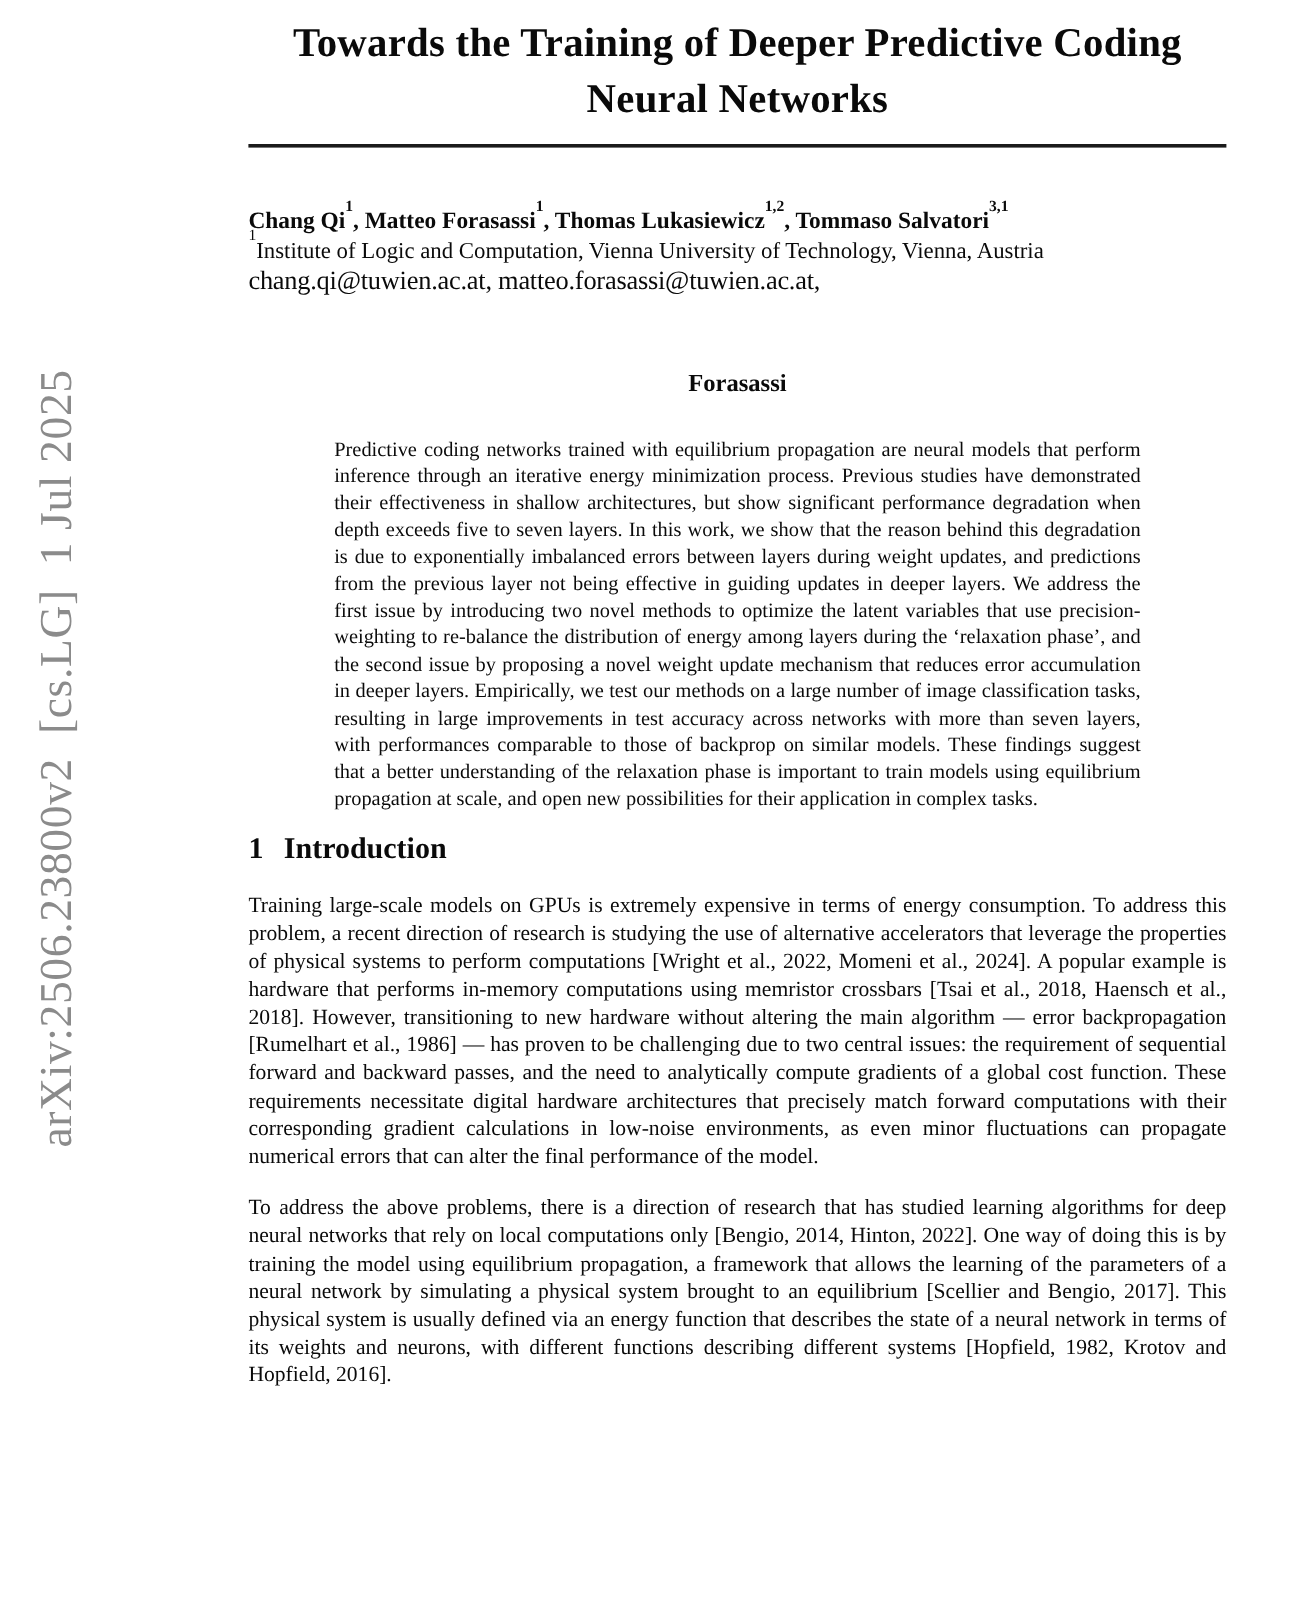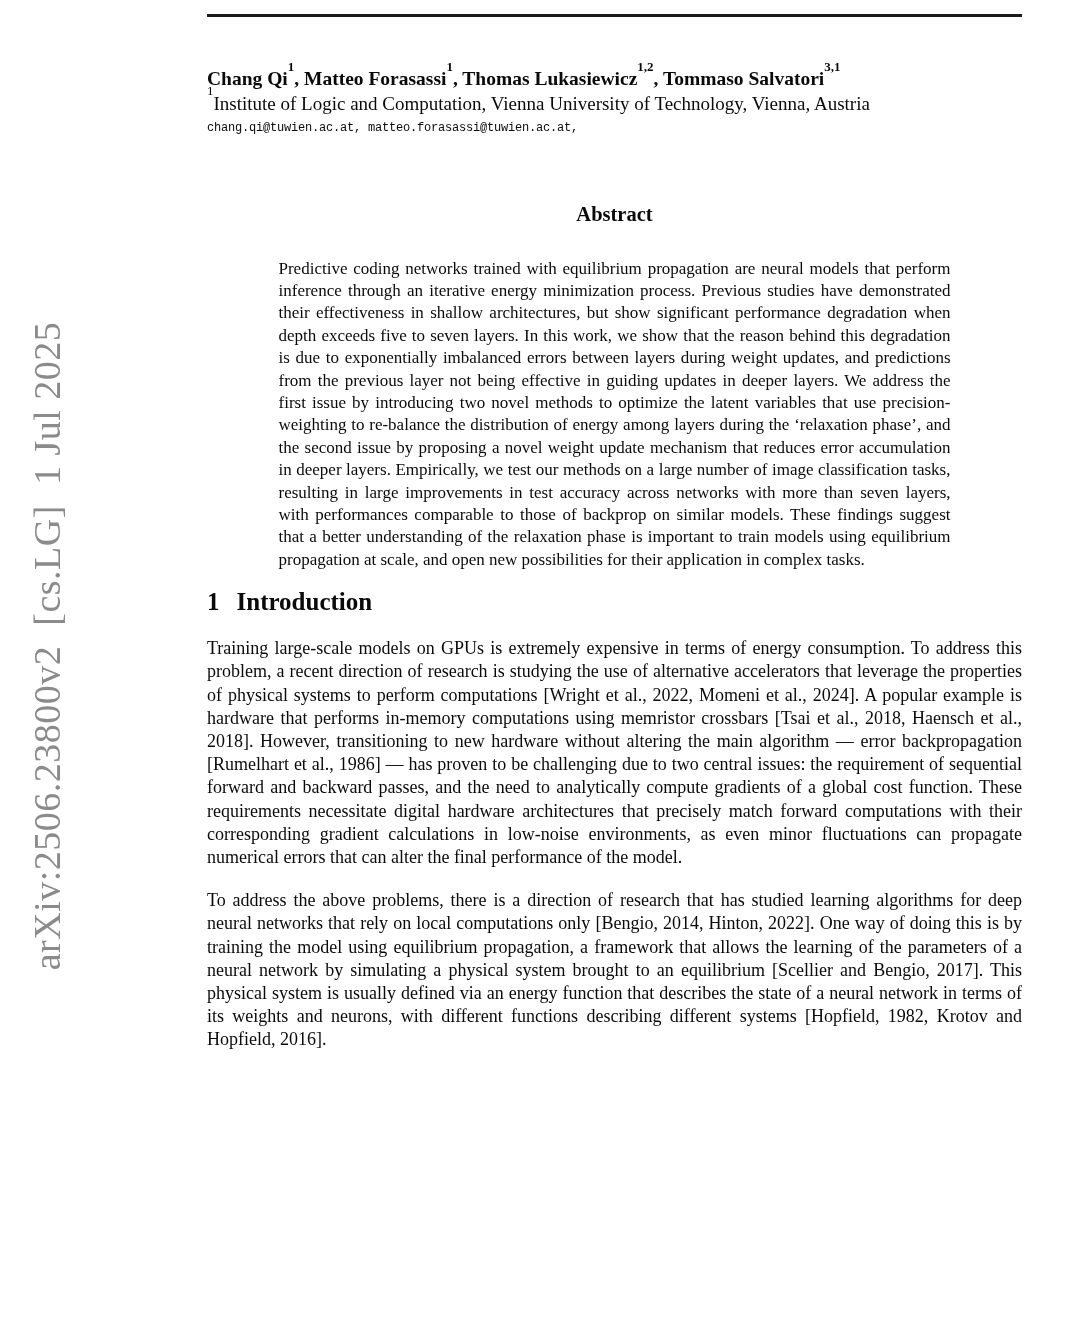--- a/index.html
+++ b/index.html
@@ -59,22 +59,22 @@
   }
   sup.sa {
     font-size: 13px;
     position: relative;
     top: -7px;
     line-height: 0;
   }
   .affil { font-size: 19px; }
   .affil .gap3 { margin-left: 30px; }
   .emails {
-    font-family: Liberation Mono, monospace;
-    font-size: 12px;
+    font-family: Liberation Serif, serif;
+    font-size: 22px;
     letter-spacing: -0.2px;
   }
 
   .abstract-heading {
     margin-top: 60px;
     text-align: center;
     font-size: 20.5px;
     font-weight: bold;
     line-height: 26px;
   }
@@ -103,34 +103,38 @@
 </style>
 </head>
 <body>
 
 <div class="page">
 
   <div class="watermark">arXiv:2506.23800v2  [cs.LG]  1 Jul 2025</div>
 
   <div class="content">
 
+    <div class="title">
+      <div>Towards the Training of Deeper Predictive Coding</div>
+      <div>Neural Networks</div>
+    </div>
 
     <hr class="rule">
 
     <div class="authors-block">
 
       <div class="author-line"><span class="author-name">Chang Qi</span><sup class="s">1</sup><span class="author-sep">, </span><span class="author-name">Matteo Forasassi</span><sup class="s">1</sup><span class="author-sep">, </span><span class="author-name">Thomas Lukasiewicz</span><sup class="s">1,2</sup><span class="author-sep">, </span><span class="author-name">Tommaso Salvatori</span><sup class="s">3,1</sup></div>
 
       <div class="affil"><sup class="sa">1</sup><span>Institute of Logic and Computation, Vienna University of Technology, Vienna, Austria</span></div>
 
 
       <div class="emails">chang.qi@tuwien.ac.at, matteo.forasassi@tuwien.ac.at,</div>
     </div>
 
-    <div class="abstract-heading">Abstract</div>
+    <div class="abstract-heading">Forasassi</div>
 
     <div class="abstract-body">Predictive coding networks trained with equilibrium propagation are neural models that perform inference through an iterative energy minimization process. Previous studies have demonstrated their effectiveness in shallow architectures, but show significant performance degradation when depth exceeds five to seven layers. In this work, we show that the reason behind this degradation is due to exponentially imbalanced errors between layers during weight updates, and predictions from the previous layer not being effective in guiding updates in deeper layers. We address the first issue by introducing two novel methods to optimize the latent variables that use precision-weighting to re-balance the distribution of energy among layers during the ‘relaxation phase’, and the second issue by proposing a novel weight update mechanism that reduces error accumulation in deeper layers. Empirically, we test our methods on a large number of image classification tasks, resulting in large improvements in test accuracy across networks with more than seven layers, with performances comparable to those of backprop on similar models.  These findings suggest that a better understanding of the relaxation phase is important to train models using equilibrium propagation at scale, and open new possibilities for their application in complex tasks.</div>
 
     <div class="section-heading"><span class="sec-num">1</span><span class="sec-title">Introduction</span></div>
 
     <p class="body-para">Training large-scale models on GPUs is extremely expensive in terms of energy consumption.  To address this problem, a recent direction of research is studying the use of alternative accelerators that leverage the properties of physical systems to perform computations [Wright et al., 2022, Momeni et al., 2024]. A popular example is hardware that performs in-memory computations using memristor crossbars [Tsai et al., 2018, Haensch et al., 2018]. However, transitioning to new hardware without altering the main algorithm — error backpropagation [Rumelhart et al., 1986] — has proven to be challenging due to two central issues: the requirement of sequential forward and backward passes, and the need to analytically compute gradients of a global cost function. These requirements necessitate digital hardware architectures that precisely match forward computations with their corresponding gradient calculations in low-noise environments, as even minor fluctuations can propagate numerical errors that can alter the final performance of the model.</p>
 
     <p class="body-para">To address the above problems, there is a direction of research that has studied learning algorithms for deep neural networks that rely on local computations only [Bengio, 2014, Hinton, 2022].  One way of doing this is by training the model using equilibrium propagation, a framework that allows the learning of the parameters of a neural network by simulating a physical system brought to an equilibrium [Scellier and Bengio, 2017].  This physical system is usually defined via an energy function that describes the state of a neural network in terms of its weights and neurons, with different functions describing different systems [Hopfield, 1982, Krotov and Hopfield, 2016].</p>
 
   </div>

